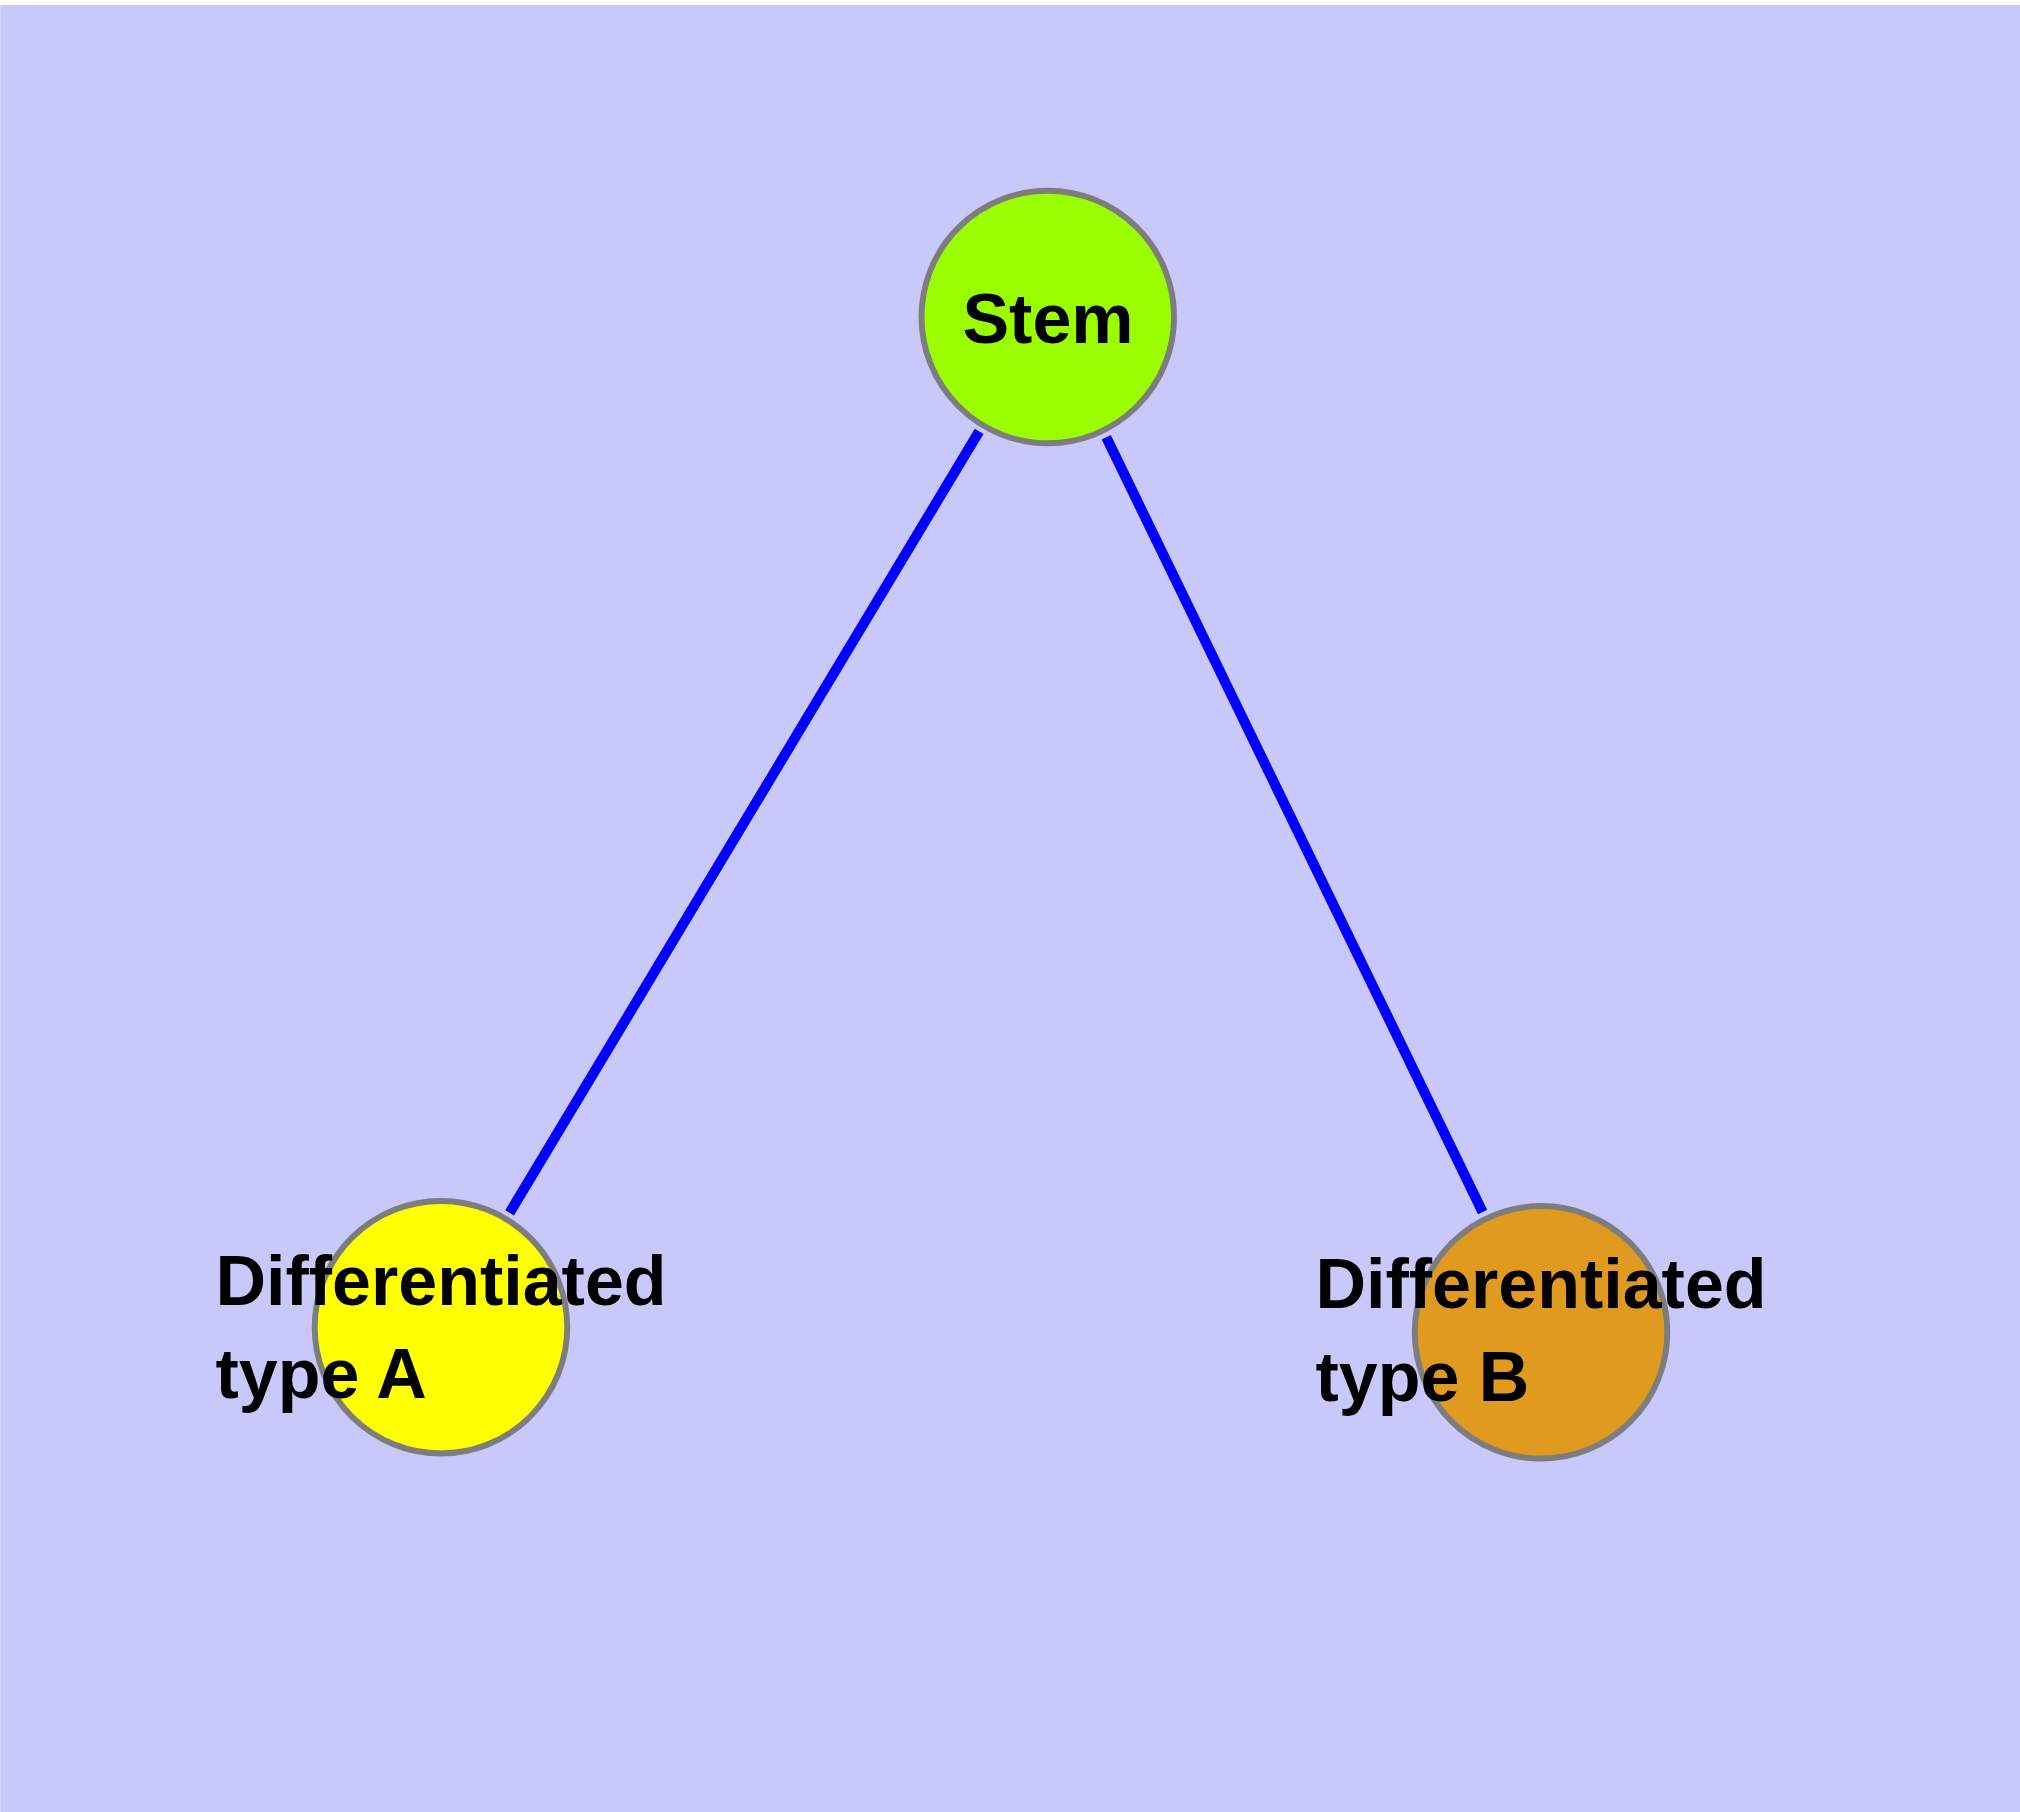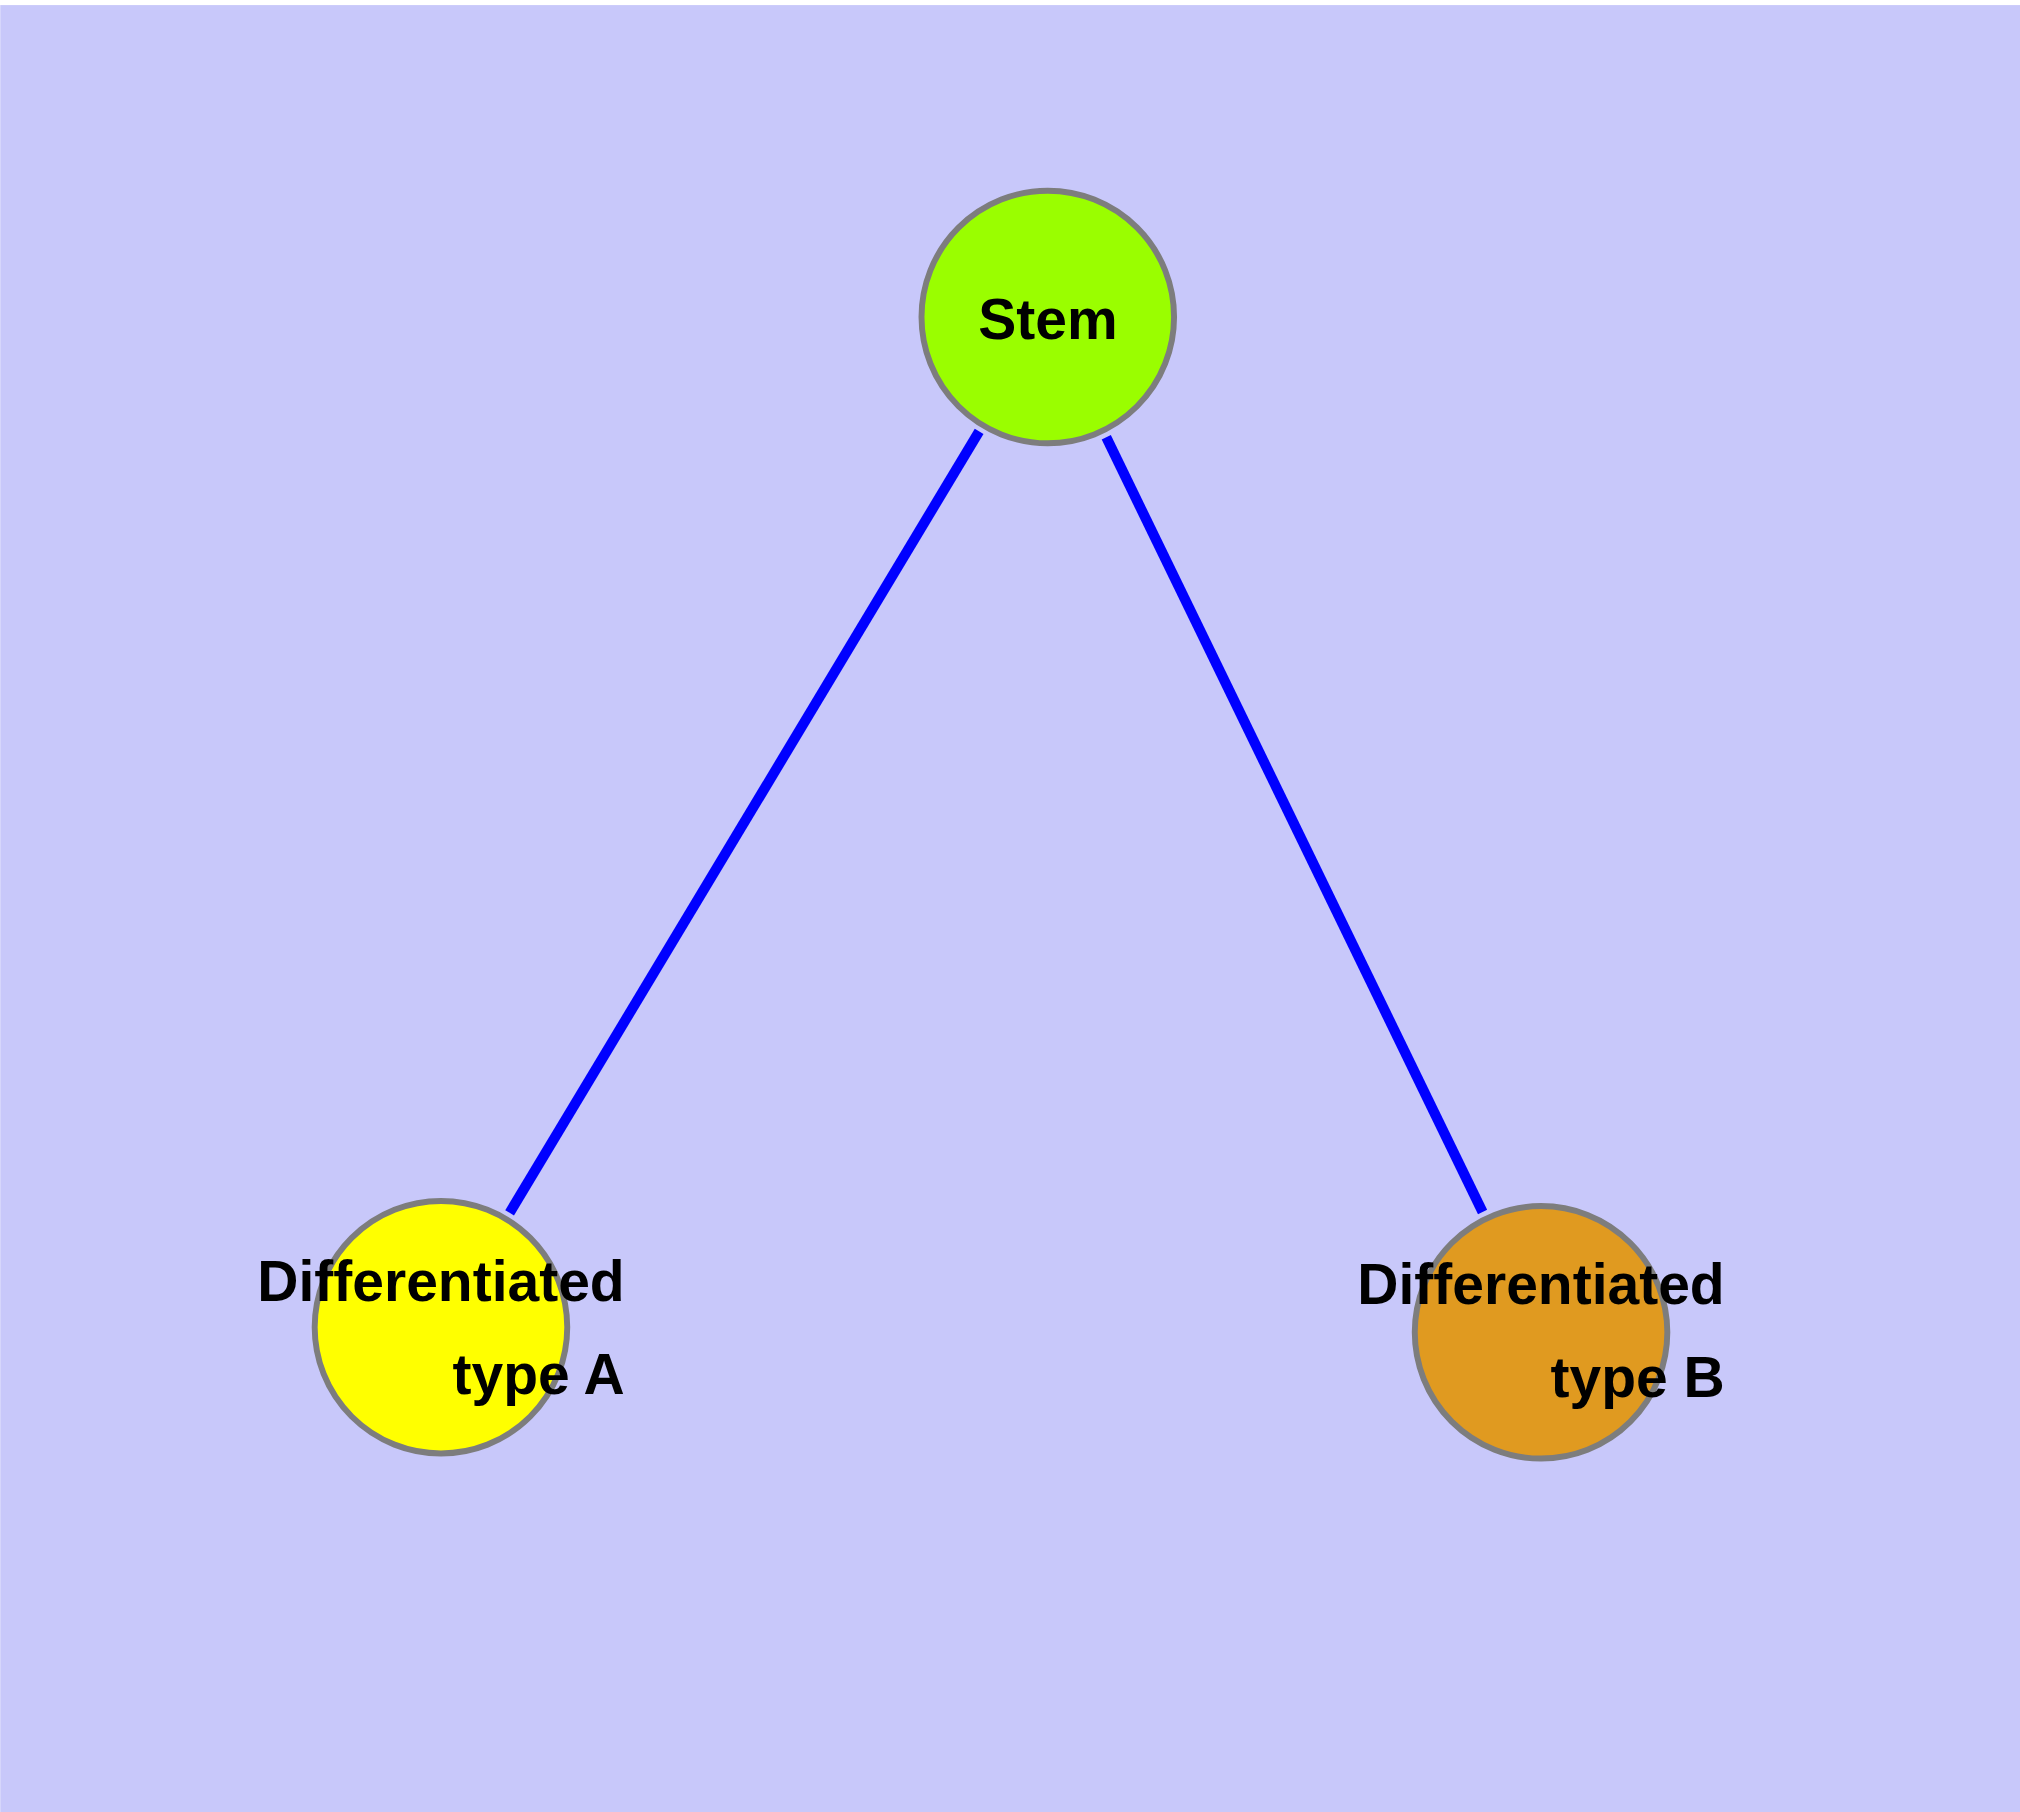--- a/index.html
+++ b/index.html
@@ -26,25 +26,25 @@
   .edge {
     stroke-width: 12;
     fill: none;
   }
   .node-circle {
     stroke-width: 7;
   }
   .node-label {
     position: absolute;
     transform: translate(-50%, -50%);
-    font-size: 57px;
+    font-size: 70px;
     font-weight: bold;
     line-height: 93px;
     color: #000000;
-    text-align: right;
+    text-align: left;
     white-space: pre-line;
     letter-spacing: 0px;
   }
 </style>
 </head>
 <body>
 
 <div class="stage">
 
   <svg class="graph-svg" viewBox="0 0 2384 2138" xmlns="http://www.w3.org/2000/svg">

